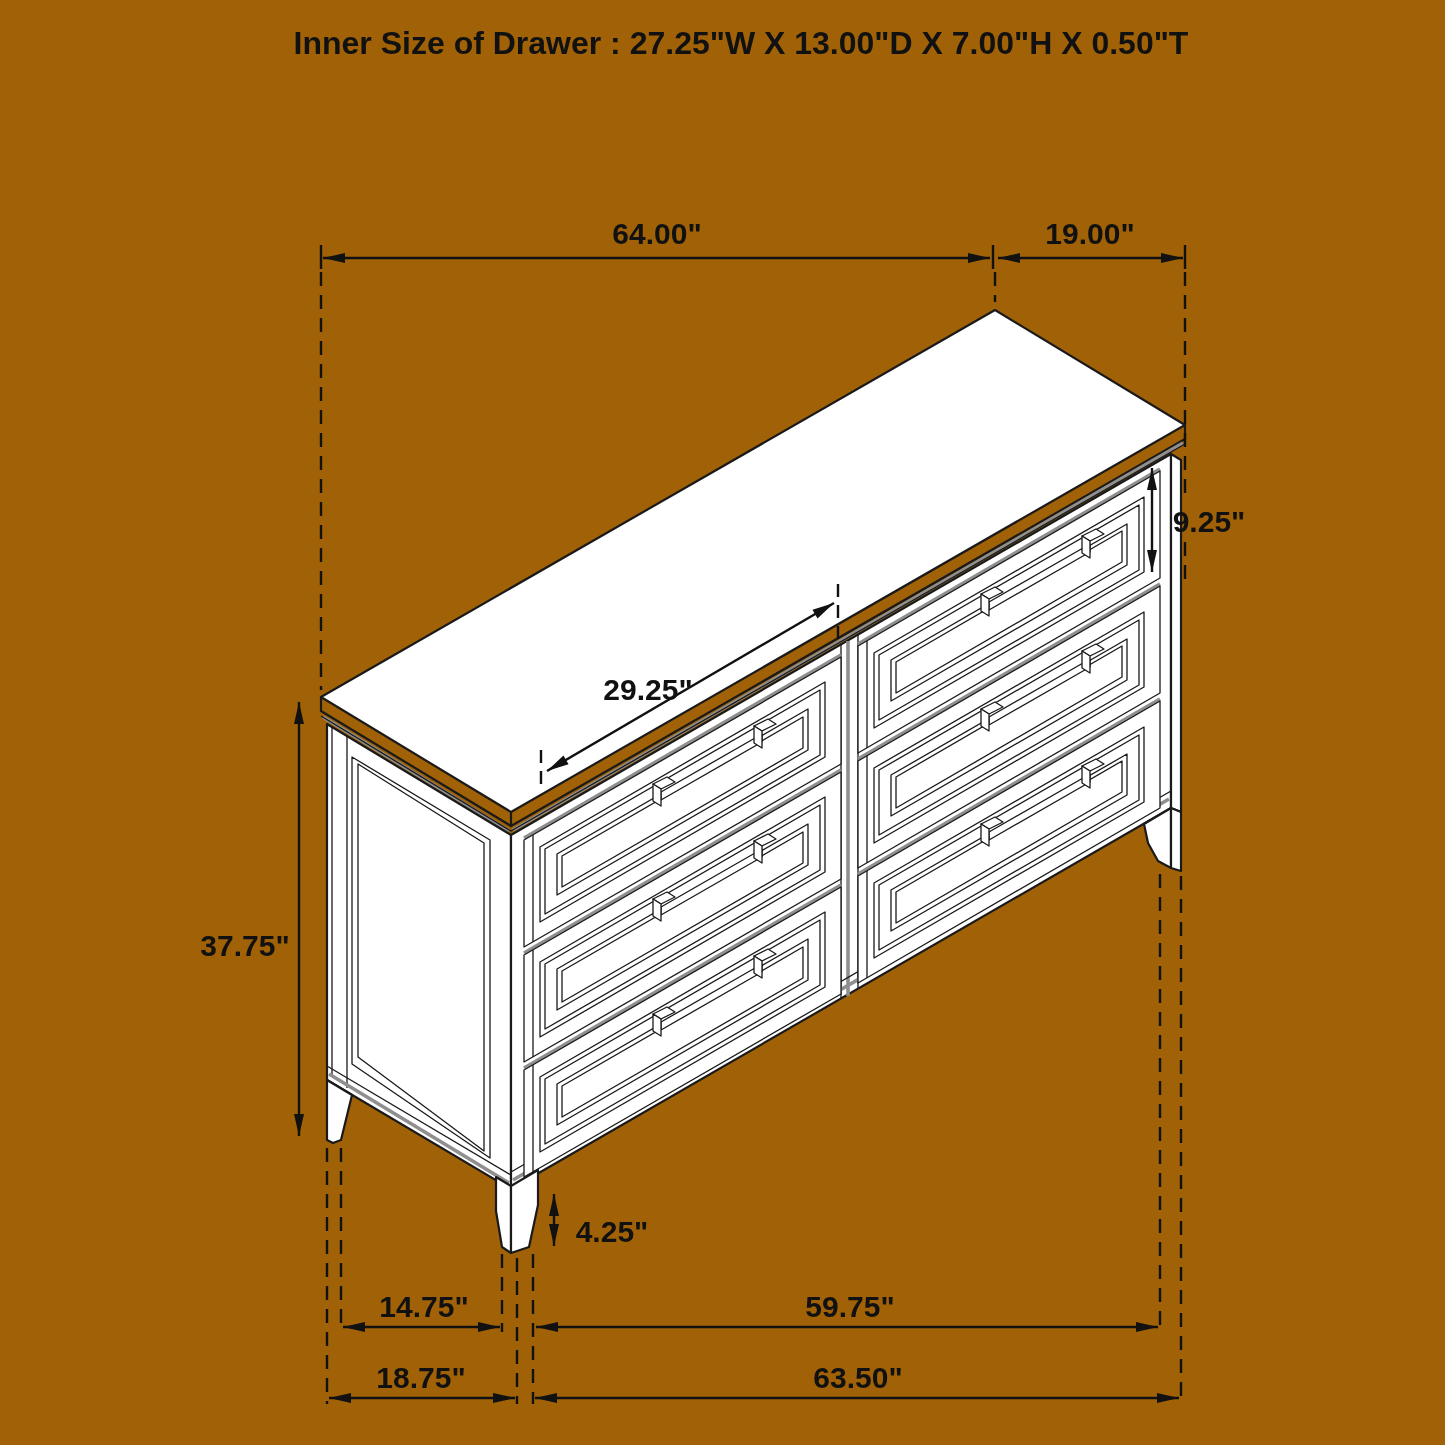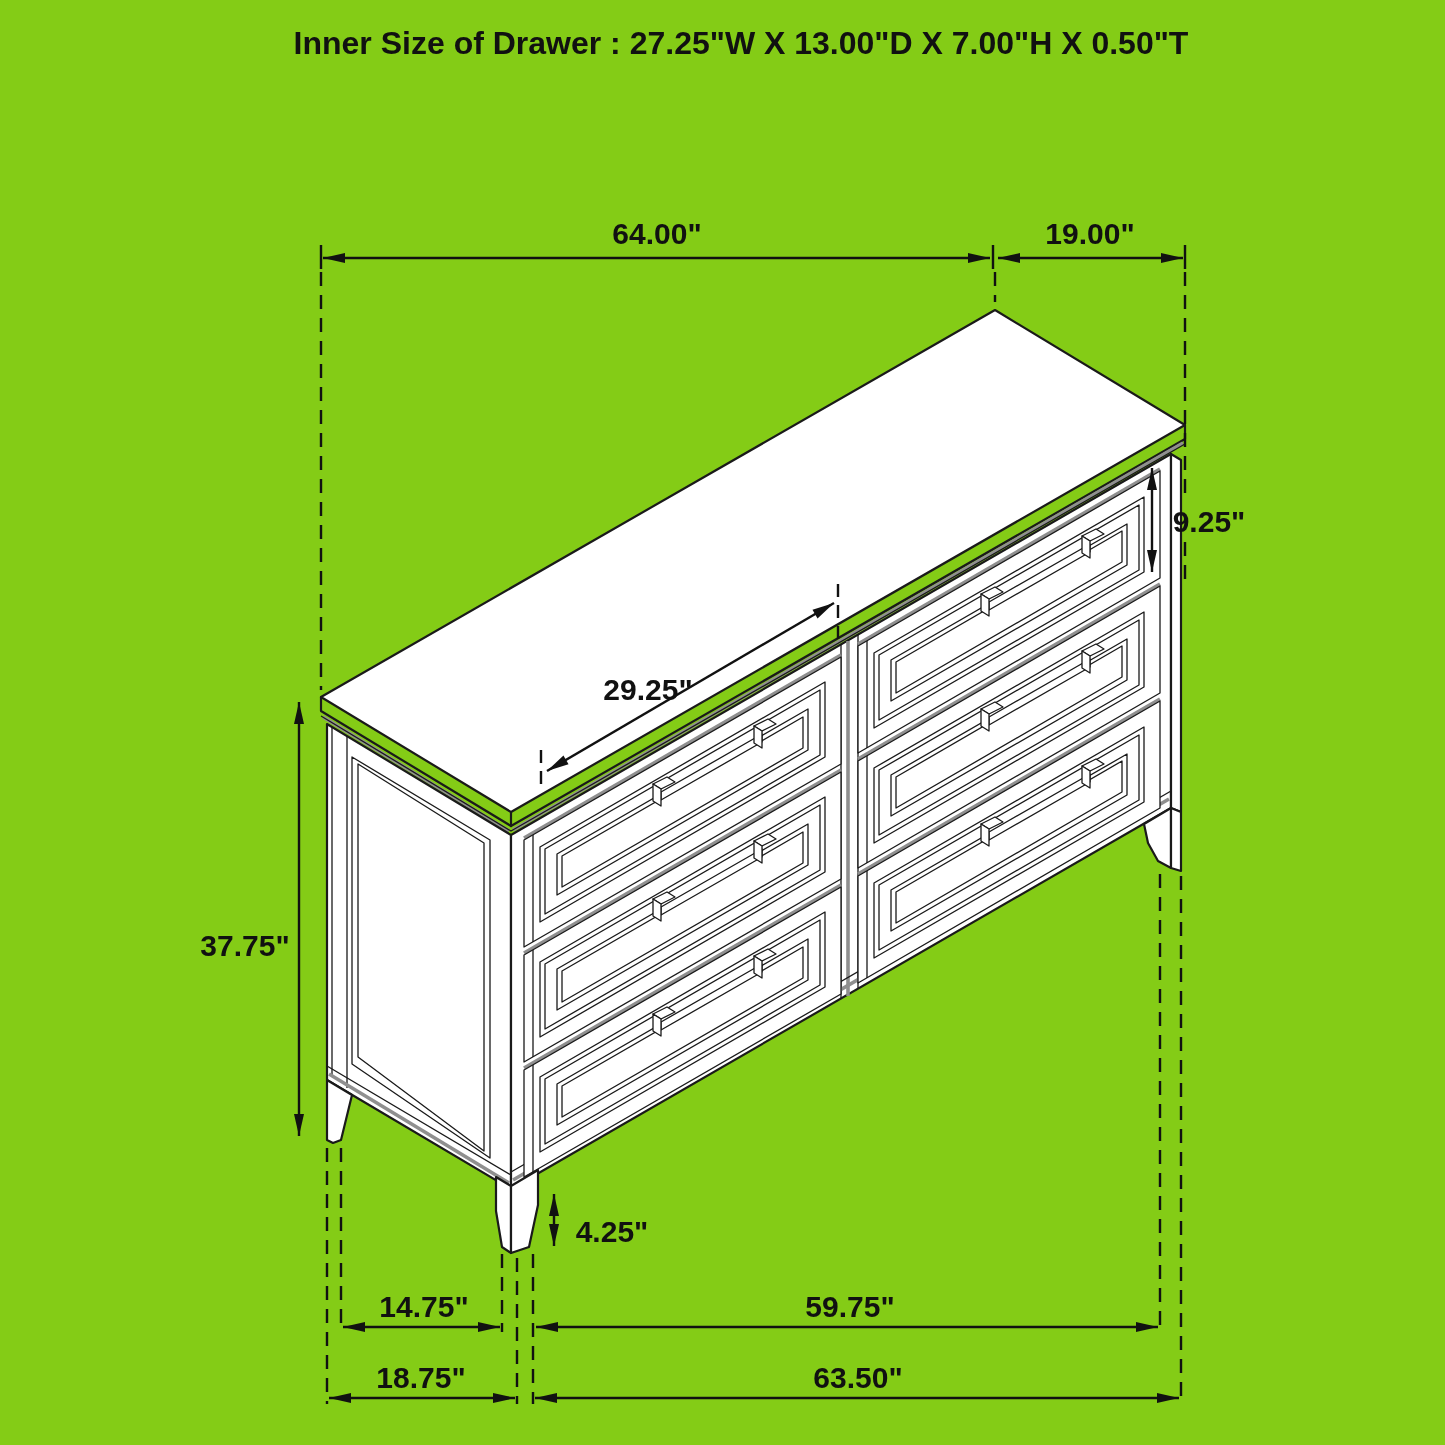--- a/index.html
+++ b/index.html
@@ -1,16 +1,16 @@
 <!DOCTYPE html>
 <html><head>
 <meta charset="utf-8">
 <style>
   html,body{margin:0;padding:0;background:#ffffff;}
-  .page{position:relative;width:1445px;height:1445px;background:#84cc16;overflow:hidden;
+  .page{position:relative;width:1445px;height:1445px;background:#a16207;overflow:hidden;
         font-family:"Liberation Sans", sans-serif;}
   svg{display:block;}
   .dim-label{font-family:"Liberation Sans", sans-serif;font-weight:bold;font-size:30px;fill:#111;}
   .title-label{font-family:"Liberation Sans", sans-serif;font-weight:bold;font-size:32px;fill:#111;}
   .edge{stroke:#1a1a1a;stroke-width:2.2;fill:none;stroke-linejoin:round;stroke-linecap:round;}
   .edge-fill{stroke:#1a1a1a;stroke-width:2.2;fill:#ffffff;stroke-linejoin:round;}
   .thin{stroke:#1a1a1a;stroke-width:1.3;fill:none;stroke-linejoin:round;}
   .thin-fill{stroke:#1a1a1a;stroke-width:1.3;fill:#ffffff;stroke-linejoin:round;}
   .shadow{stroke:#8f8f8f;stroke-width:3.6;fill:none;stroke-linecap:butt;}
   .dim{stroke:#111;stroke-width:2.4;fill:none;}

